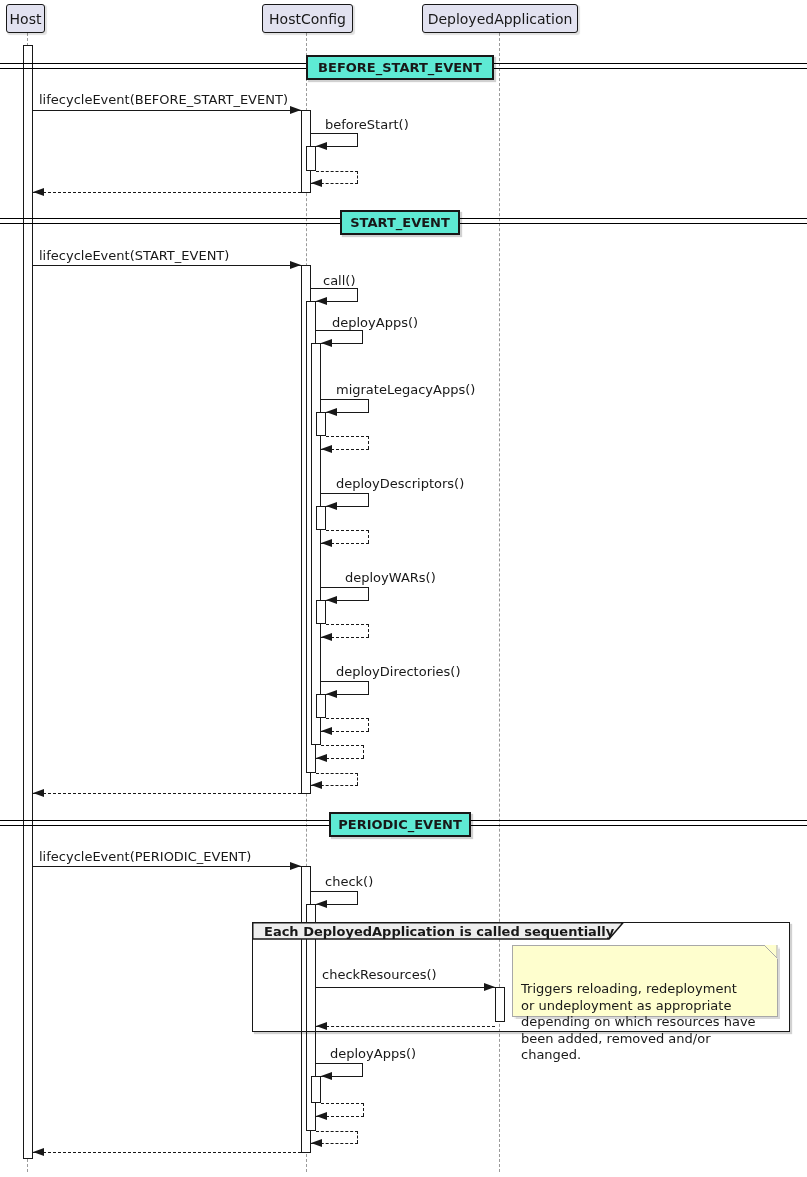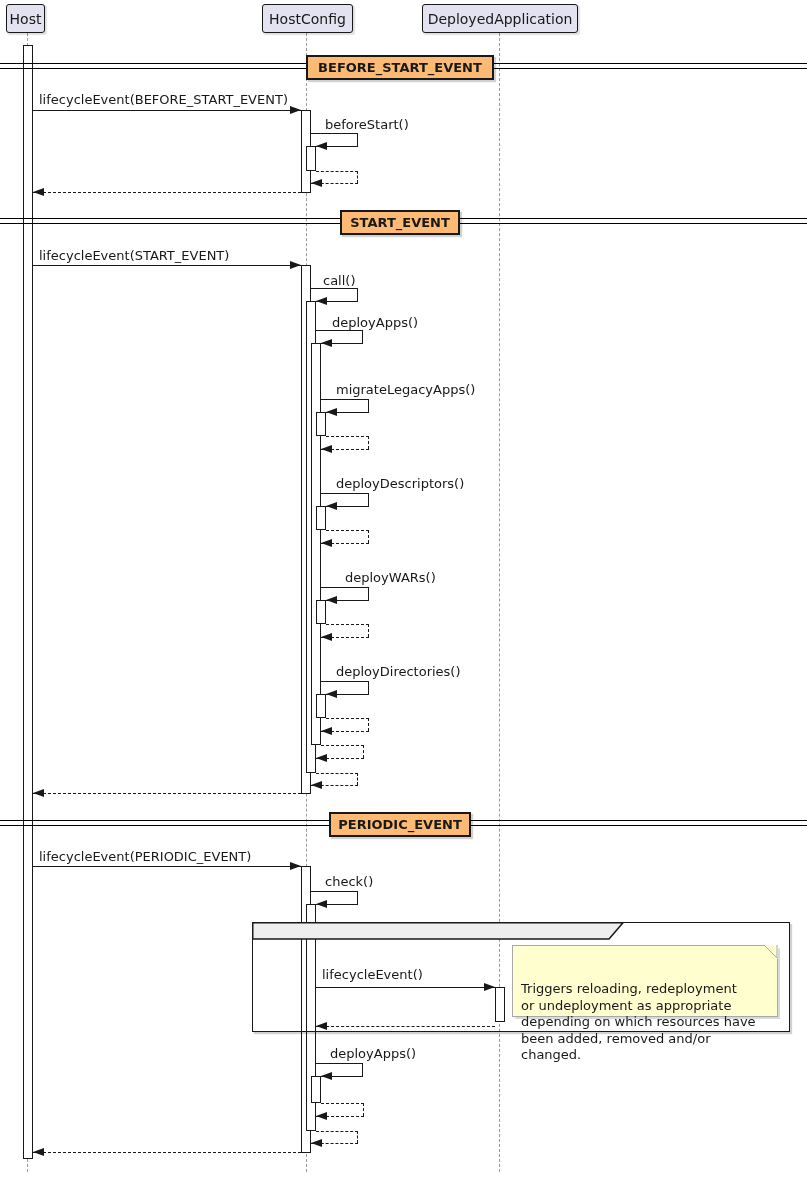--- a/index.html
+++ b/index.html
@@ -13,21 +13,21 @@
   .line{position:absolute;height:0;border-top:1px solid #181818;}
   .dline{position:absolute;height:0;border-top:1px dashed #181818;}
   .vline{position:absolute;width:0;border-left:1px solid #181818;}
   .dvline{position:absolute;width:0;border-left:1px dashed #181818;}
   .arr-r{position:absolute;width:0;height:0;border-top:4px solid transparent;
          border-bottom:4px solid transparent;border-left:11px solid #181818;}
   .arr-l{position:absolute;width:0;height:0;border-top:4px solid transparent;
          border-bottom:4px solid transparent;border-right:11px solid #181818;}
   .lbl{position:absolute;font-size:13px;white-space:nowrap;}
   .sep{position:absolute;left:0;width:807px;height:4px;border-top:1px solid #000;border-bottom:1px solid #000;}
-  .sep-label{position:absolute;background:#fdba74;border:2px solid #181818;font-weight:bold;font-size:13px;
+  .sep-label{position:absolute;background:#5eead4;border:2px solid #181818;font-weight:bold;font-size:13px;
              display:flex;align-items:center;justify-content:center;box-sizing:border-box;
              box-shadow:2px 2px 1px rgba(0,0,0,.18);}
   .frame{position:absolute;border:1.5px solid #181818;box-sizing:border-box;box-shadow:2px 2px 1px rgba(0,0,0,.18);}
   .frame-tab{position:absolute;}
   .frame-title{position:absolute;font-weight:bold;font-size:13px;white-space:nowrap;}
   .note{position:absolute;background:#FEFECE;border:1px solid #A8A8A8;font-size:13px;line-height:16.5px;
         padding:2px 8px;white-space:pre-line;box-sizing:border-box;box-shadow:1.5px 1.5px 1px rgba(0,0,0,.15);}
   .fold{position:absolute;top:-1px;right:-1px;}
 </style>
 </head>
@@ -168,22 +168,23 @@
   <div class="line" style="left:316px;top:904px;width:42px"></div>
   <div class="arr-l" style="left:316px;top:900px"></div>
   <div class="bar" style="left:306px;top:904px;height:227px"></div>
 
   <div class="frame" style="left:252px;top:922px;width:538px;height:110px"></div>
   <div class="frame-tab" style="left:252px;top:922px">
     <svg width="372" height="18">
       <path d="M0.75,0.75 H371 L357,17 H0.75 Z" fill="#EEEEEE" stroke="#181818" stroke-width="1.5"></path>
     </svg>
   </div>
-
-  <div class="lbl" style="left:322px;top:967px">lifecycleEvent()</div>
+  <div class="frame-title" style="left:264px;top:924px">Each DeployedApplication is called sequentially</div>
+
+  <div class="lbl" style="left:322px;top:967px">checkResources()</div>
   <div class="line" style="left:316px;top:987px;width:179px"></div>
   <div class="arr-r" style="left:484px;top:983px"></div>
   <div class="bar" style="left:495px;top:987px;height:35px"></div>
   <div class="dline" style="left:316px;top:1026px;width:179px"></div>
   <div class="arr-l" style="left:316px;top:1022px"></div>
 
   <div class="note" style="left:512px;top:945px;width:266px;height:72px">
     <svg class="fold" width="14" height="14">
       <path d="M0,0 L14,0 L14,14 Z" fill="#ffffff"></path>
       <path d="M0,0 L13,13 L13,0" fill="#FEFECE" stroke="#A8A8A8" stroke-width="1"></path>

